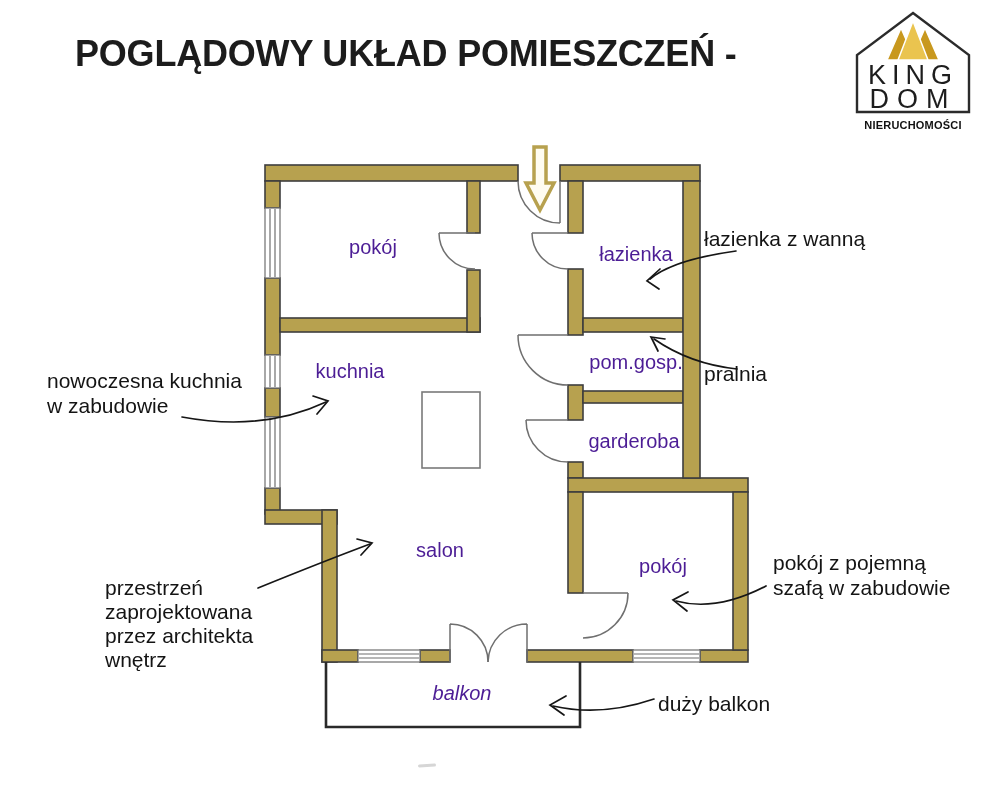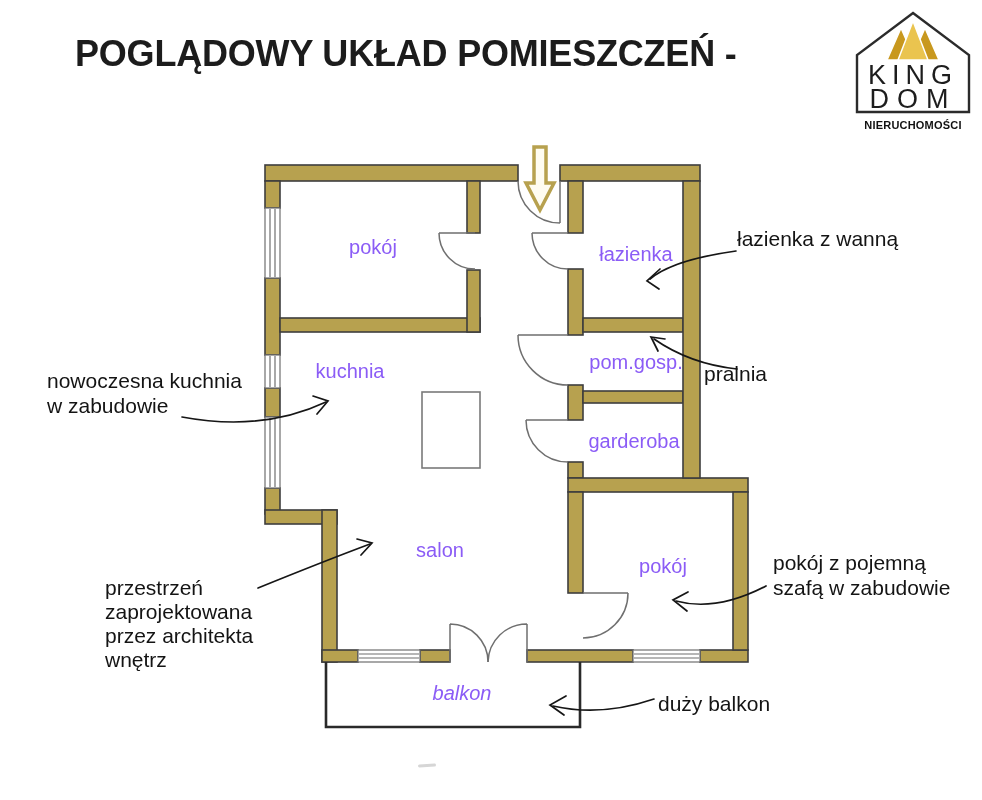--- a/index.html
+++ b/index.html
@@ -10,21 +10,21 @@
   .title {
     position:absolute; left:28px; top:38px;
     font-size:36px; font-weight:bold; line-height:32px; letter-spacing:-0.2px;
     color:#1c1c1c; white-space:nowrap;margin-left:47px;
   }
   .plan-svg, .logo-svg { position:absolute; }
   .plan-svg { left:0; top:0; }
   .logo-svg { left:846px; top:8px; }
   .room-label {
     position:absolute; transform:translate(-50%,-50%);
-    font-size:20px; color:#8b5cf6; white-space:nowrap; z-index:5;
+    font-size:20px; color:#4c1d95; white-space:nowrap; z-index:5;
   }
   .annotation {
     position:absolute; font-size:21px; line-height:25px; color:#141414;
     white-space:pre-line; z-index:5;
   }
   .stray-mark {
     position:absolute; left:418px; top:764px; width:18px; height:3px;
     background:#d6d6d6; border-radius:2px; transform:rotate(-3deg);
   }
 </style>
@@ -145,21 +145,21 @@
 
   <div class="room-label" style="left:373px; top:247px;">pokój</div>
   <div class="room-label" style="left:636px; top:254px;">łazienka</div>
   <div class="room-label" style="left:350px; top:371px;">kuchnia</div>
   <div class="room-label" style="left:636px; top:362px;">pom.gosp.</div>
   <div class="room-label" style="left:634px; top:441px;">garderoba</div>
   <div class="room-label" style="left:440px; top:550px;">salon</div>
   <div class="room-label" style="left:663px; top:566px;">pokój</div>
   <div class="room-label" style="left:462px; top:693px;font-style:italic;">balkon</div>
 
-  <div class="annotation" style="left:737px; top:226px;">łazienka z wanną</div>
+  <div class="annotation" style="left:704px; top:226px;">łazienka z wanną</div>
   <div class="annotation" style="left:47px; top:368px;">nowoczesna kuchnia
 w zabudowie</div>
   <div class="annotation" style="left:704px; top:361px;">pralnia</div>
   <div class="annotation" style="left:105px; top:576px; line-height:24px;">przestrzeń
 zaprojektowana
 przez architekta
 wnętrz</div>
   <div class="annotation" style="left:773px; top:550px;">pokój z pojemną
 szafą w zabudowie</div>
   <div class="annotation" style="left:658px; top:691px;">duży balkon</div>

